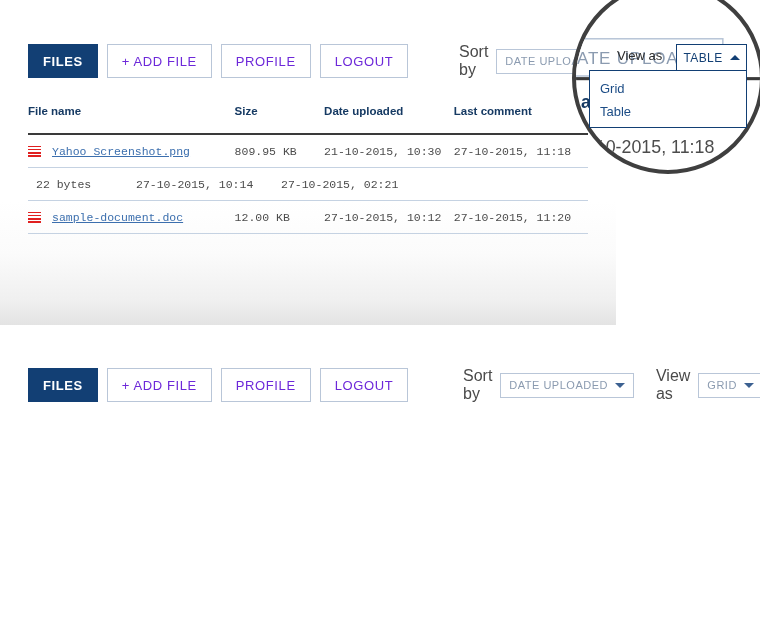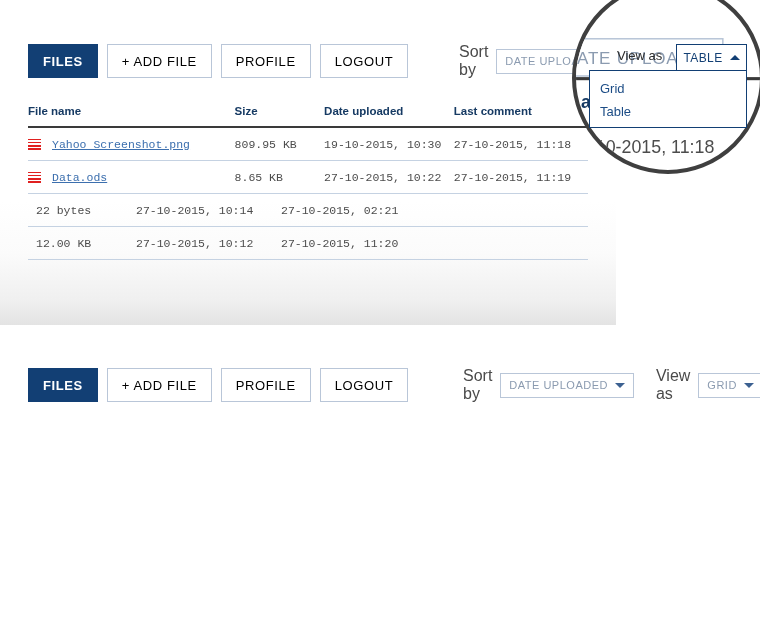--- a/index.html
+++ b/index.html
@@ -18,21 +18,21 @@
   #panel-top{top:0;height:325px;
     background:linear-gradient(to bottom,#ffffff 0%,#ffffff 62%,#fbfbfb 78%,#f0f0f0 92%,#e3e3e3 100%);}
   #panel-bottom{top:325px;height:315px;background:#ffffff;}
 
   
   .nav{position:absolute;display:flex;align-items:flex-start;}
   .navbtn{
     height:34px;box-sizing:border-box;
     display:flex;align-items:center;justify-content:center;
     font-size:13px;letter-spacing:.6px;
-    border:1px solid #b9c6d8;background:#ffffff;color:#000000;
+    border:1px solid #b9c6d8;background:#ffffff;color:#6d28d9;
     margin-right:9px;padding:0 14px;
   }
   .navbtn.active{background:#123f74;border-color:#123f74;color:#ffffff;font-weight:bold;}
 
   
   .controls{position:absolute;display:flex;align-items:center;height:34px;}
   .ctl-label{font-size:16px;color:#4a4a4a;margin-right:8px;}
   .selectbox{
     height:25px;box-sizing:border-box;
     border:1px solid #b9c6d8;background:#fff;color:#8b9bb0;
@@ -44,21 +44,21 @@
     width:0;height:0;margin-left:7px;
     border-left:5px solid transparent;border-right:5px solid transparent;
     border-top:5px solid #3c6191;
   }
   .caret.up{border-top:none;border-bottom:5px solid #123f74;}
 
   
   .tbl{position:absolute;left:28px;top:105px;width:560px;}
   .tbl .thead{
     display:flex;border-bottom:2px solid #3a3a3a;
-    padding-bottom:9px;margin-bottom:0;
+    padding-bottom:16px;margin-bottom:0;
   }
   .tbl .thead div{font-size:11.5px;font-weight:bold;color:#163a63;}
   .tbl .row{
     display:flex;align-items:center;height:32px;
     border-bottom:1px solid #c5d2e2;
     font-family:Liberation Mono, monospace;
   }
   .c-name{width:222px;display:flex;align-items:center;}
   .c-size{width:100px;margin-left:8px;}
   .c-date{width:145px;}
@@ -133,46 +133,41 @@
         <div class="c-name">
           <span class="listicon">
               <i></i>
               <i></i>
               <i></i>
               <i></i>
             </span>
           <a class="fname" href="#">Yahoo Screenshot.png</a>
         </div>
         <div class="c-size">809.95 KB</div>
-        <div class="c-date">19-10-2015, 10:30</div>
+        <div class="c-date">21-10-2015, 10:30</div>
         <div class="c-comment">27-10-2015, 11:18</div>
       </div>
 
-      <div class="row">
-        <div class="c-name">
-          <span class="listicon">
-              <i></i>
-              <i></i>
-              <i></i>
-              <i></i>
-            </span>
-          <a class="fname" href="#">Data.ods</a>
-        </div>
-        <div class="c-size">8.65 KB</div>
-        <div class="c-date">27-10-2015, 10:22</div>
-        <div class="c-comment">27-10-2015, 11:19</div>
-      </div>
 
       <div class="row">
         <div class="c-size">22 bytes</div>
         <div class="c-date">27-10-2015, 10:14</div>
         <div class="c-comment">27-10-2015, 02:21</div>
       </div>
 
       <div class="row">
+        <div class="c-name">
+          <span class="listicon">
+              <i></i>
+              <i></i>
+              <i></i>
+              <i></i>
+            </span>
+          <a class="fname" href="#">sample-document.doc</a>
+        </div>
         <div class="c-size">12.00 KB</div>
         <div class="c-date">27-10-2015, 10:12</div>
         <div class="c-comment">27-10-2015, 11:20</div>
       </div>
     </div>
   </div>
 
   <div id="magnifier">
     <div class="mag-inner">
 

